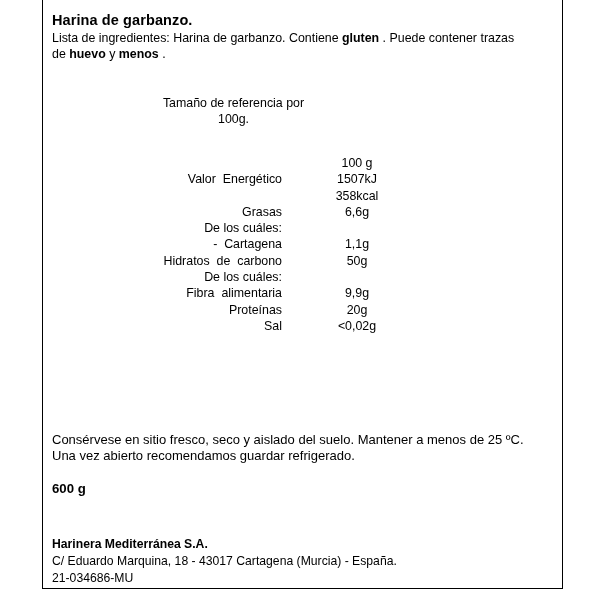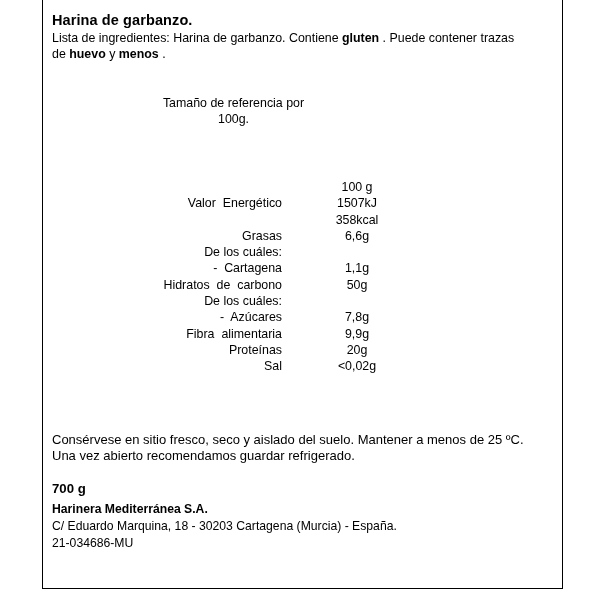--- a/index.html
+++ b/index.html
@@ -66,21 +66,20 @@
     position: absolute;
     left: 9px;
     top: 156px;
     width: 503px;
     font-size: 12.4px;
   }
   .nutrition table {
     border-collapse: collapse;
     width: 100%;
     table-layout: fixed;
-    margin-top: 24px;
   }
   .nutrition td {
     padding: 0;
     line-height: 16.3px;
     vertical-align: top;
     white-space: pre;
   }
   .nutrition td.lbl {
     width: 230px;
     text-align: right;
@@ -110,21 +109,21 @@
     left: 9px;
     top: 481px;
     font-size: 13.2px;
     font-weight: bold;
     line-height: 17px;
   }
 
   .company {
     position: absolute;
     left: 9px;
-    top: 502px;
+    top: 537px;
     width: 500px;
     font-size: 12.2px;
     line-height: 17px;
   }
   .company .name { font-weight: bold; }
   .company div { white-space: nowrap; }
 </style>
 </head>
 <body>
 
@@ -178,25 +177,20 @@
             <td class="lbl">Hidratos  de  carbono</td>
             <td class="val">50g</td>
             <td class="pad"></td>
           </tr>
           <tr>
             <td class="lbl ind1">De los cuáles:</td>
             <td class="val"></td>
             <td class="pad"></td>
           </tr>
           <tr>
-            <td class="lbl ind2">-  Azúcares</td>
-            <td class="val">7,8g</td>
-            <td class="pad"></td>
-          </tr>
-          <tr>
             <td class="lbl">Fibra  alimentaria</td>
             <td class="val">9,9g</td>
             <td class="pad"></td>
           </tr>
           <tr>
             <td class="lbl">Proteínas</td>
             <td class="val">20g</td>
             <td class="pad"></td>
           </tr>
           <tr>
@@ -206,20 +200,20 @@
           </tr>
         </tbody>
     </table>
   </div>
 
   <div class="storage">
     <div>Consérvese en sitio fresco, seco y aislado del suelo. Mantener a menos de 25 ºC.</div>
     <div>Una vez abierto recomendamos guardar refrigerado.</div>
   </div>
 
-  <div class="net-weight">700 g</div>
+  <div class="net-weight">600 g</div>
 
   <div class="company">
     <div class="name">Harinera Mediterránea S.A.</div>
-    <div>C/ Eduardo Marquina, 18 - 30203 Cartagena (Murcia) - España.</div>
+    <div>C/ Eduardo Marquina, 18 - 43017 Cartagena (Murcia) - España.</div>
     <div>21-034686-MU</div>
   </div>
 </div>
 
 </body></html>

